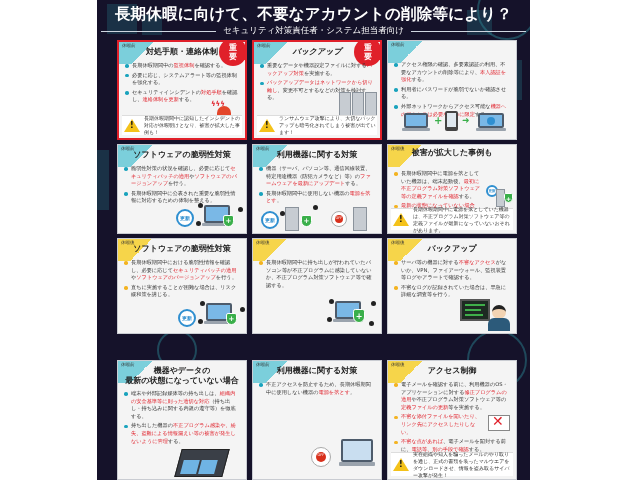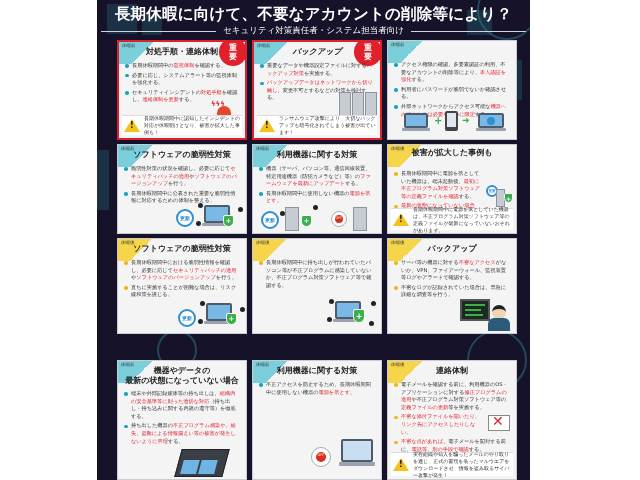--- a/index.html
+++ b/index.html
@@ -274,21 +274,21 @@
       </div>
     <div class="laptop" style="left:86px;top:78px;width:36px;height:30px;">
       <div class="scr" style="left:2px;top:0;width:32px;height:23px;background:#c9def0;"></div>
       <div class="base" style="left:0;top:23px;width:36px;height:4px;"></div>
     </div>
   </div>
 
   <div class="card" style="left:290px;top:360px;width:130px;height:120px;">
     <div class="ribbon yellow"></div>
     <div class="ribbon-text">休暇後</div>
-    <div class="card-title">連絡体制</div>
+    <div class="card-title">アクセス制御</div>
     <ul class="bullets yellowb">
       <li style="margin-right:0;"><span>電子メールを確認する前に、利用機器のOS・アプリケーションに対する</span><span class="hl">修正プログラムの適用</span><span>や不正プログラム対策ソフトウェア等の</span><span class="hl">定義ファイルの更新</span><span>等を実施する。</span></li>
       <li style="margin-right:30px;"><span class="hl">不審な添付ファイルを開いたり、リンク先にアクセスしたりしない。</span></li>
       <li><span class="hl">不審な点があれば</span><span>、電子メールを開封する前に、</span><span class="hl">電話等、別の手段で確認</span><span>する。</span></li>
     </ul>
     <div style="position:absolute;left:100px;top:54px;width:22px;height:16px;background:#fff;border:1px solid #888;">
       <div style="position:absolute;left:3px;top:-3px;color:#e0202a;font-size:14px;font-weight:bold;line-height:16px;">✕</div>
     </div>
     <div class="warn" style="height:24px;">
       <div class="warn-ico"></div>

